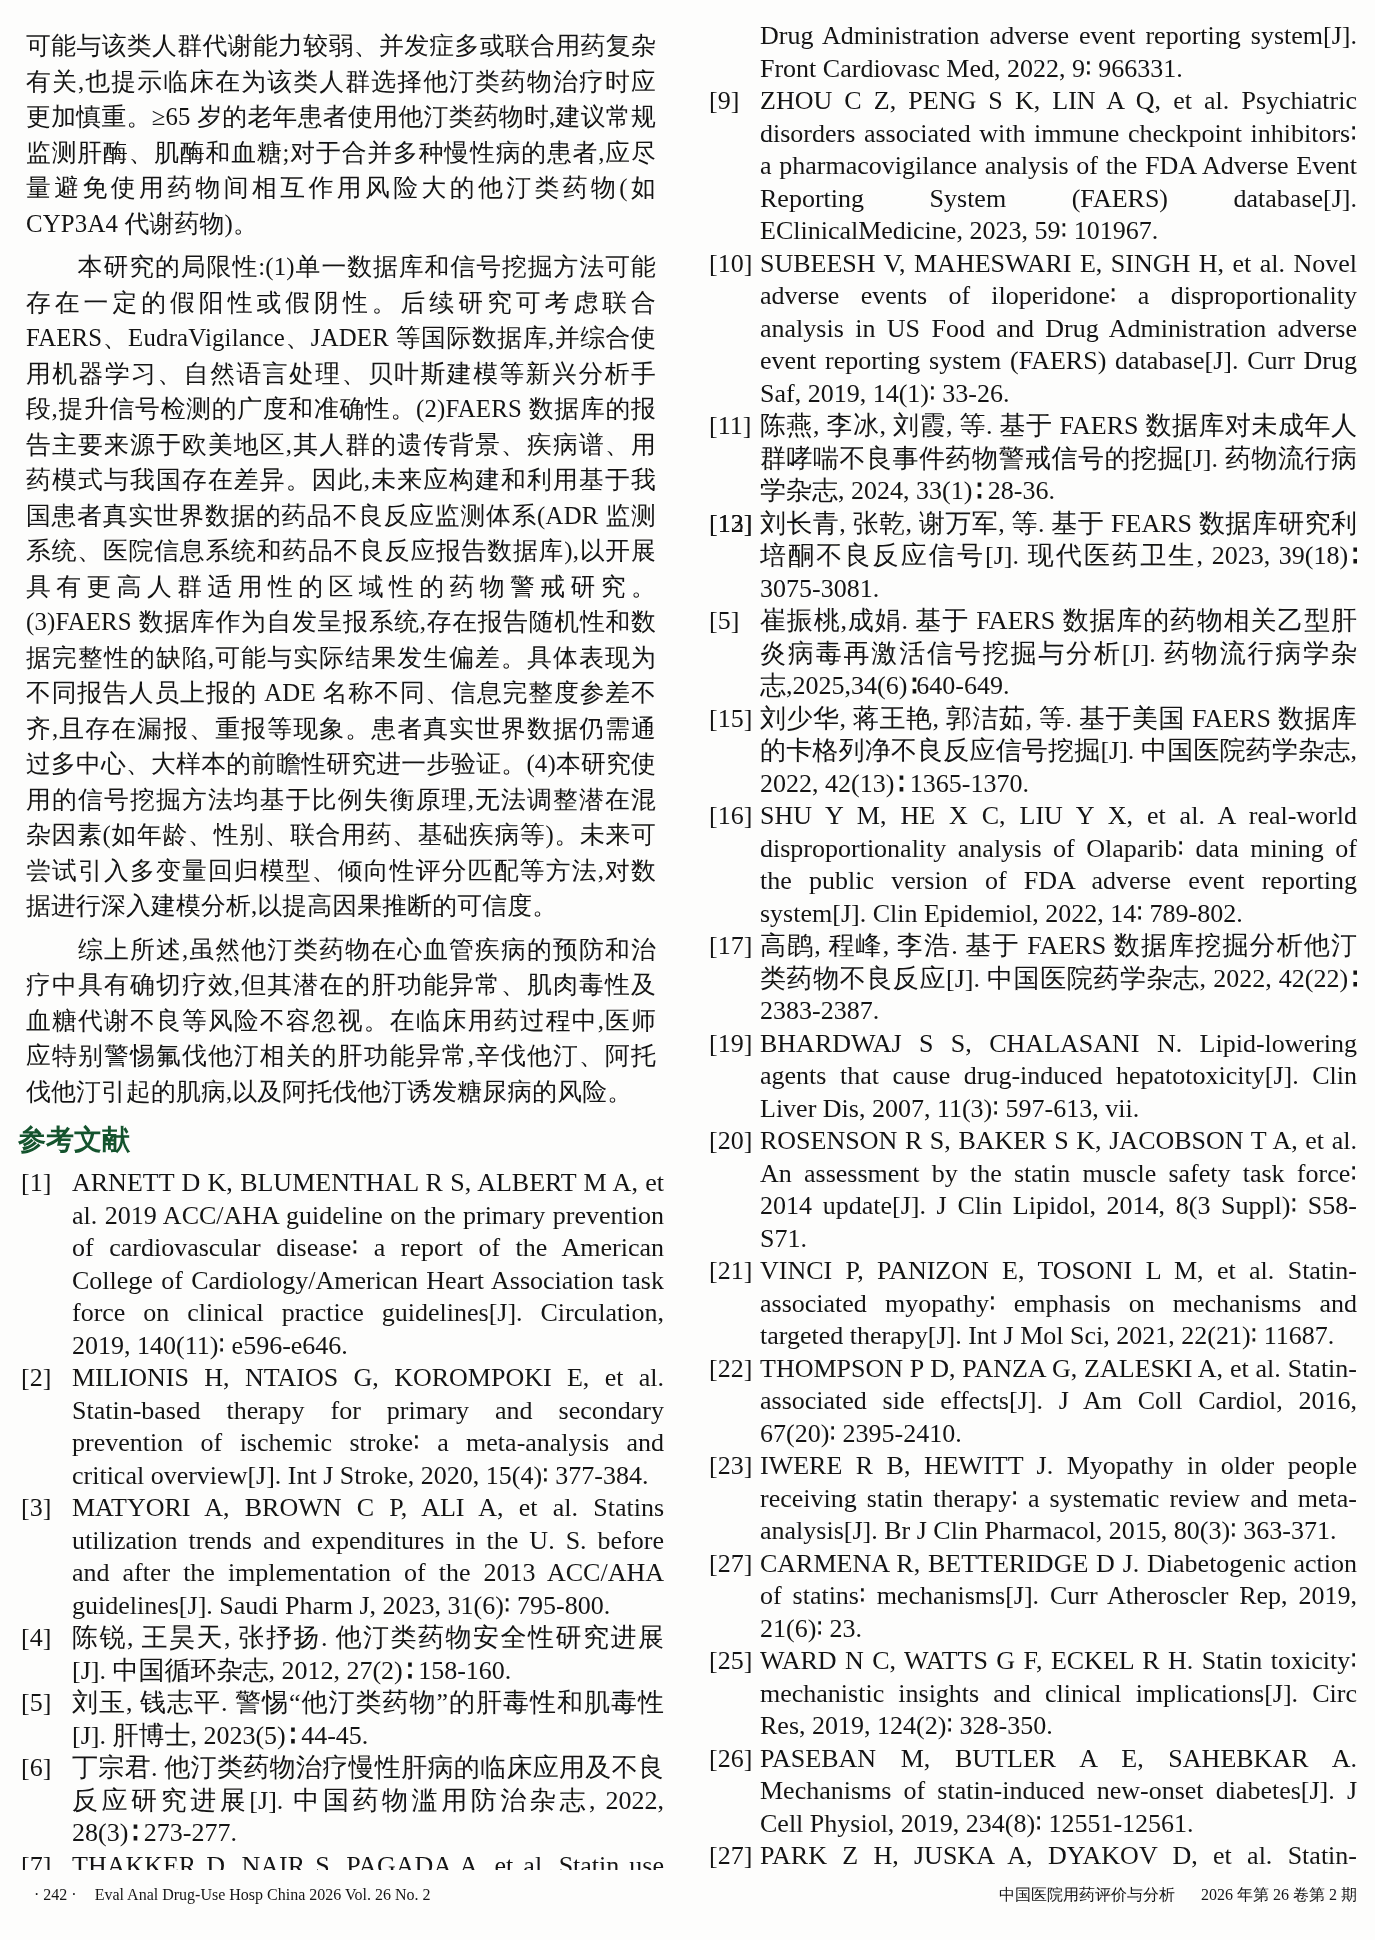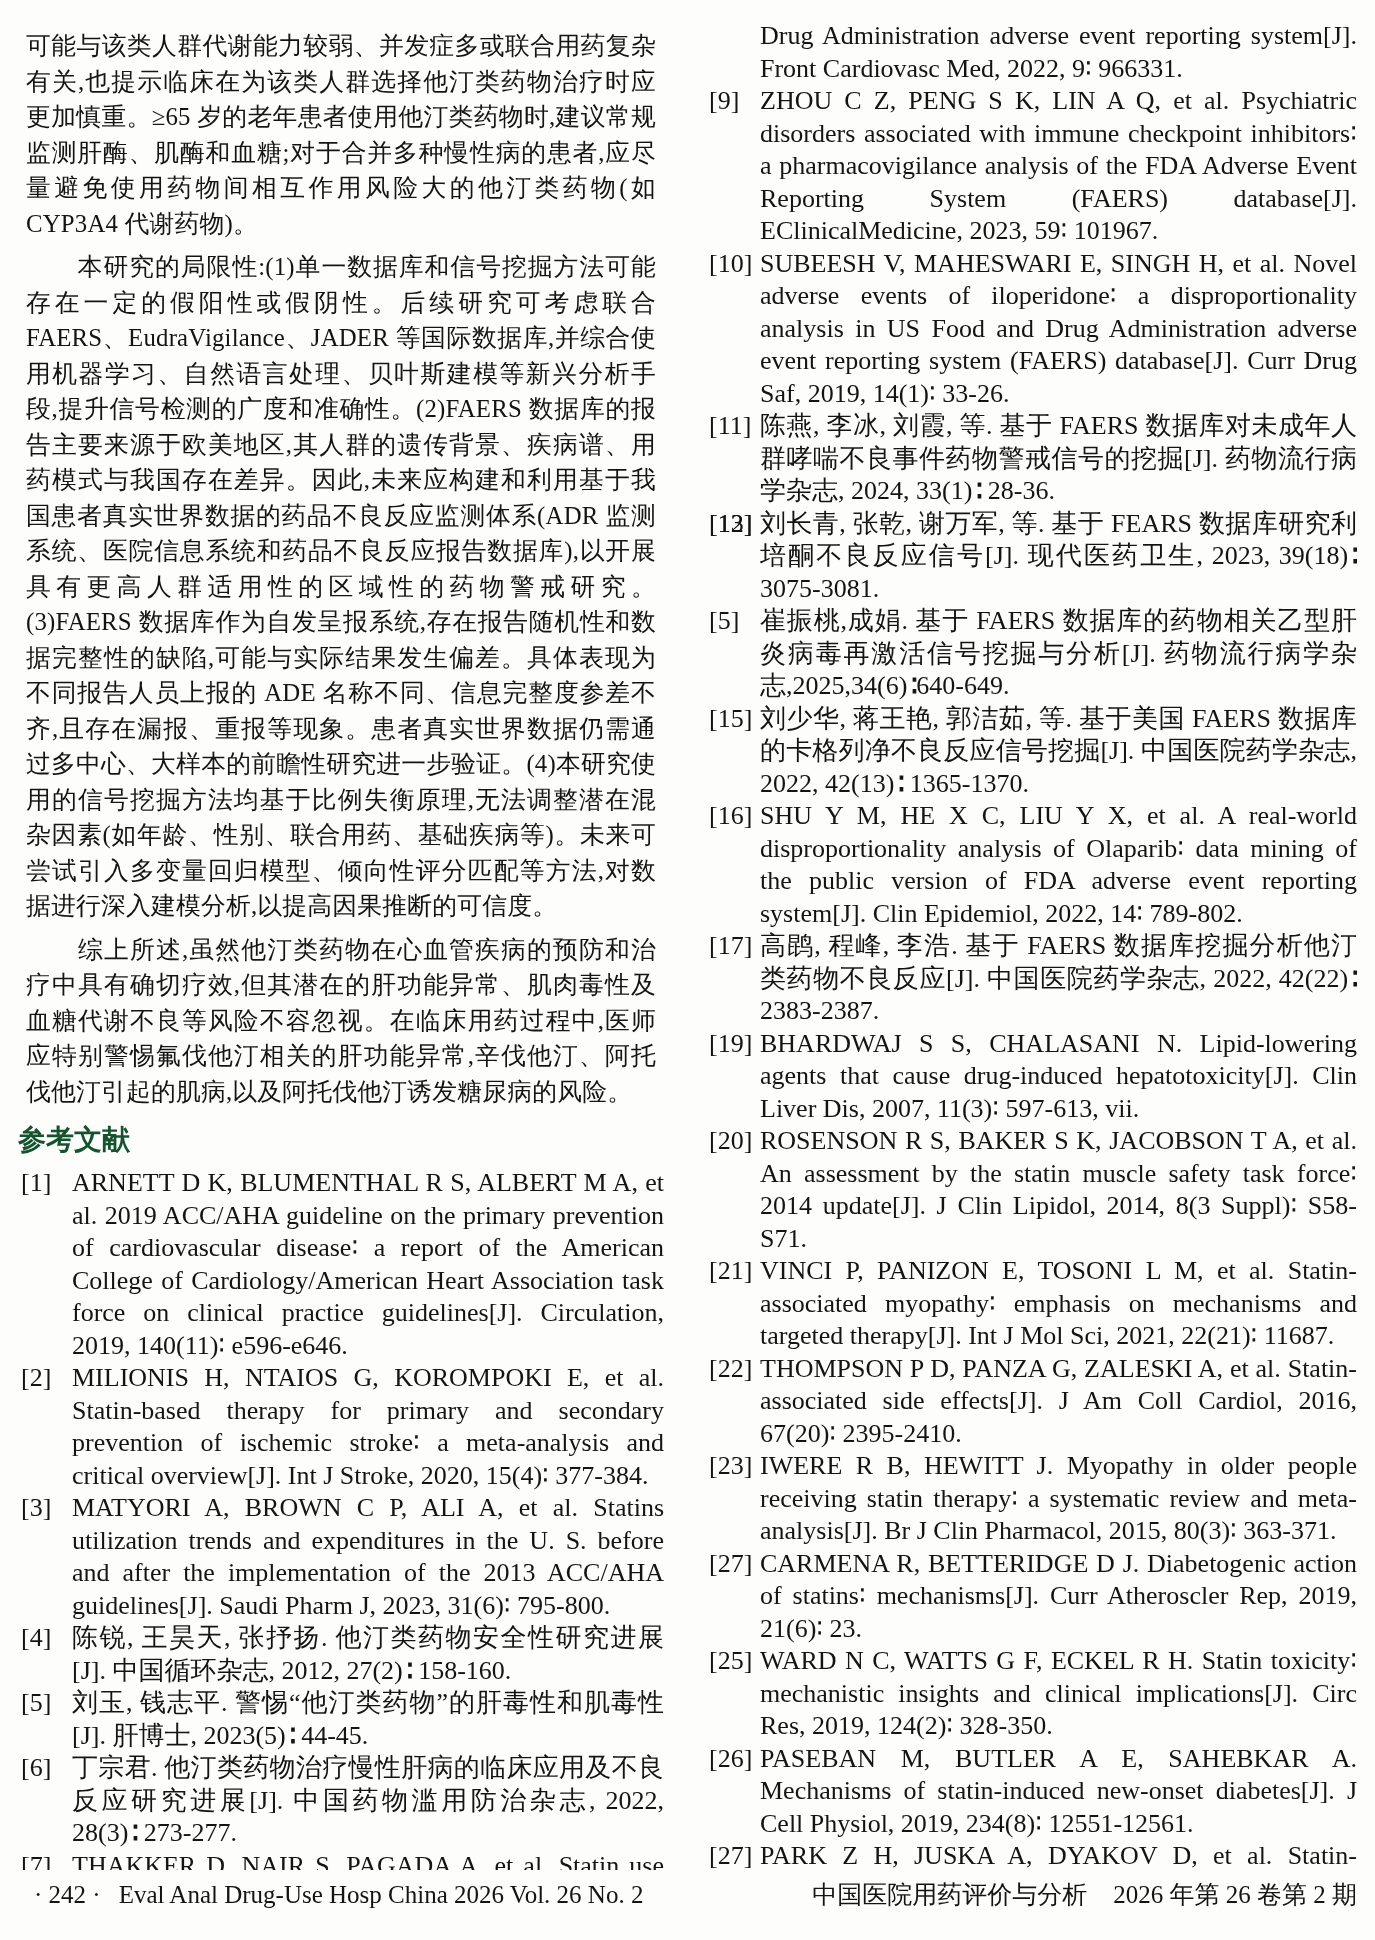--- a/index.html
+++ b/index.html
@@ -54,21 +54,21 @@
     line-height:32.5px;
     text-align:center;
   }
 
   .footer{
     position:absolute;
     left:18px;right:18px;top:1880px;
     display:flex;
     justify-content:space-between;
     align-items:flex-start;
-    font-size:25px;
+    font-size:16px;
     line-height:30px;
   }
   .footer .f-left{padding-left:16px;}
   .footer .f-left .sep{display:inline-block;width:18px;}
   .footer .f-right .sep{display:inline-block;width:26px;}
 </style>
 </head>
 <body>
 
 <div class="page">

